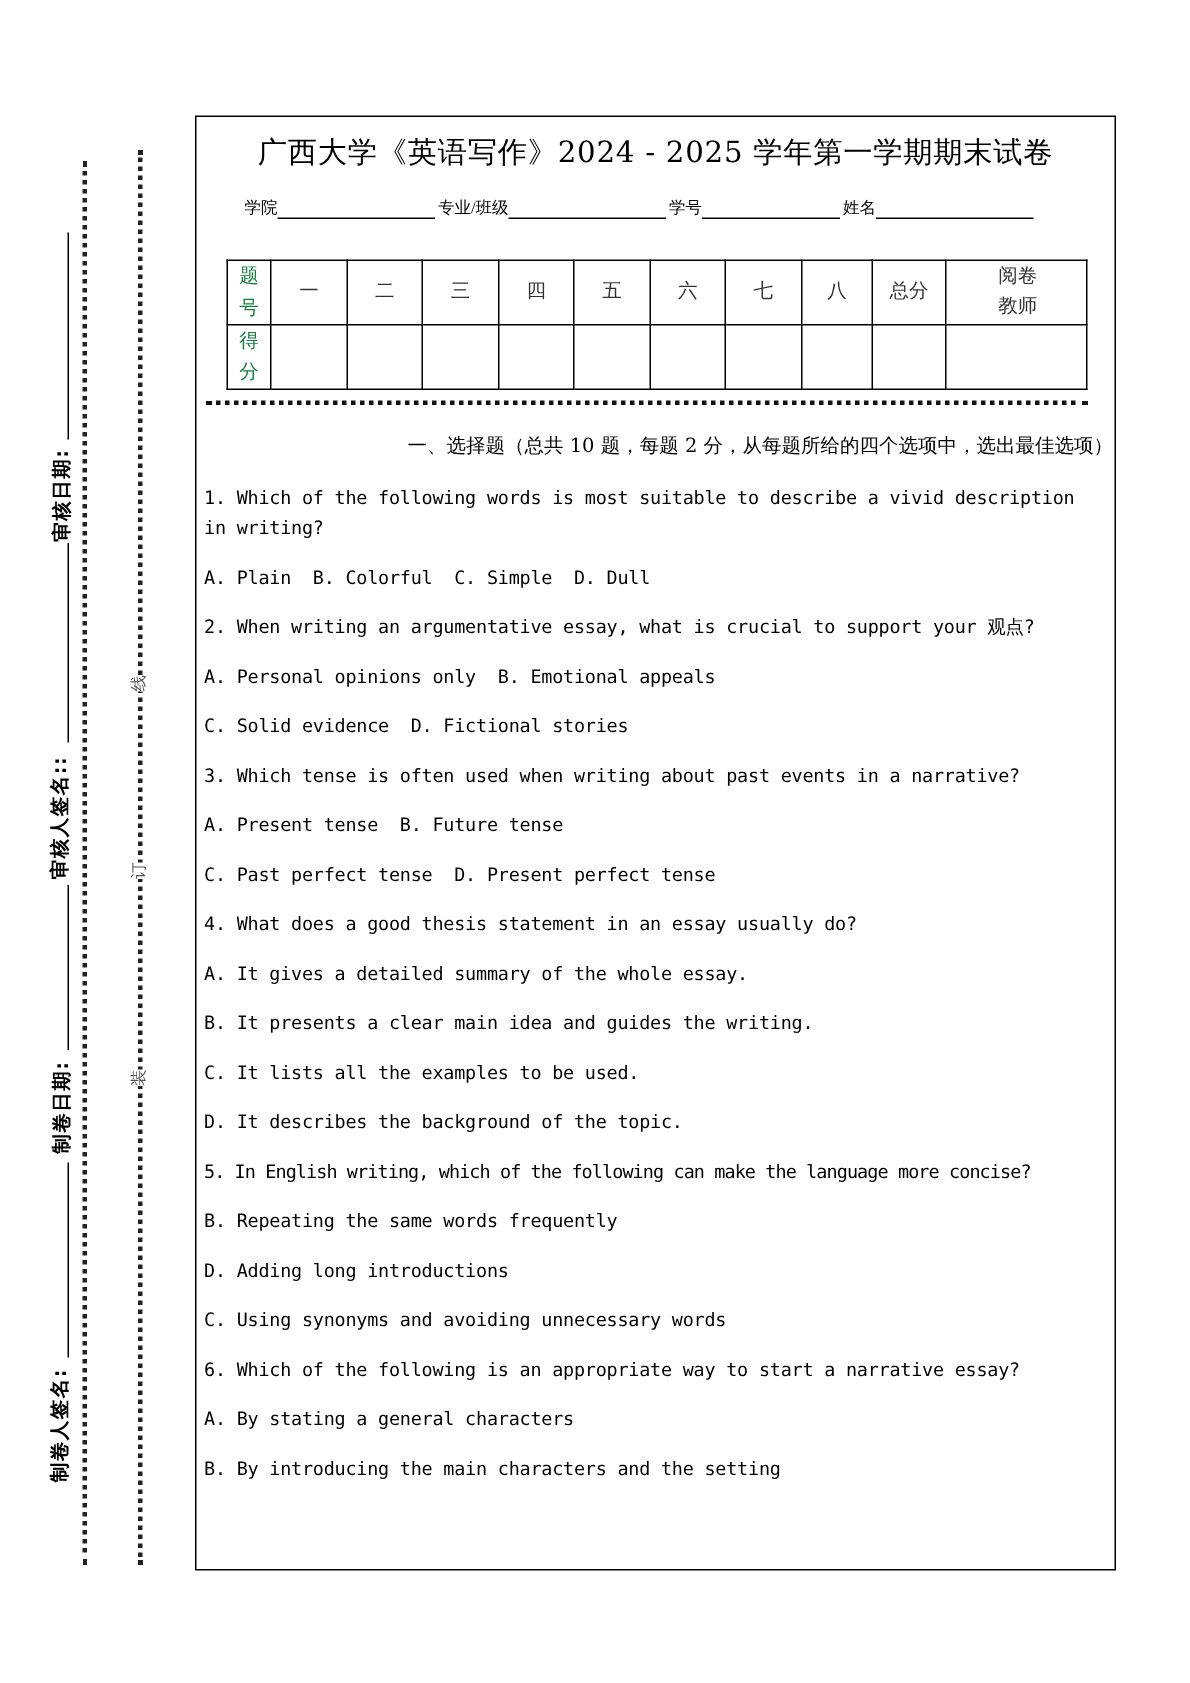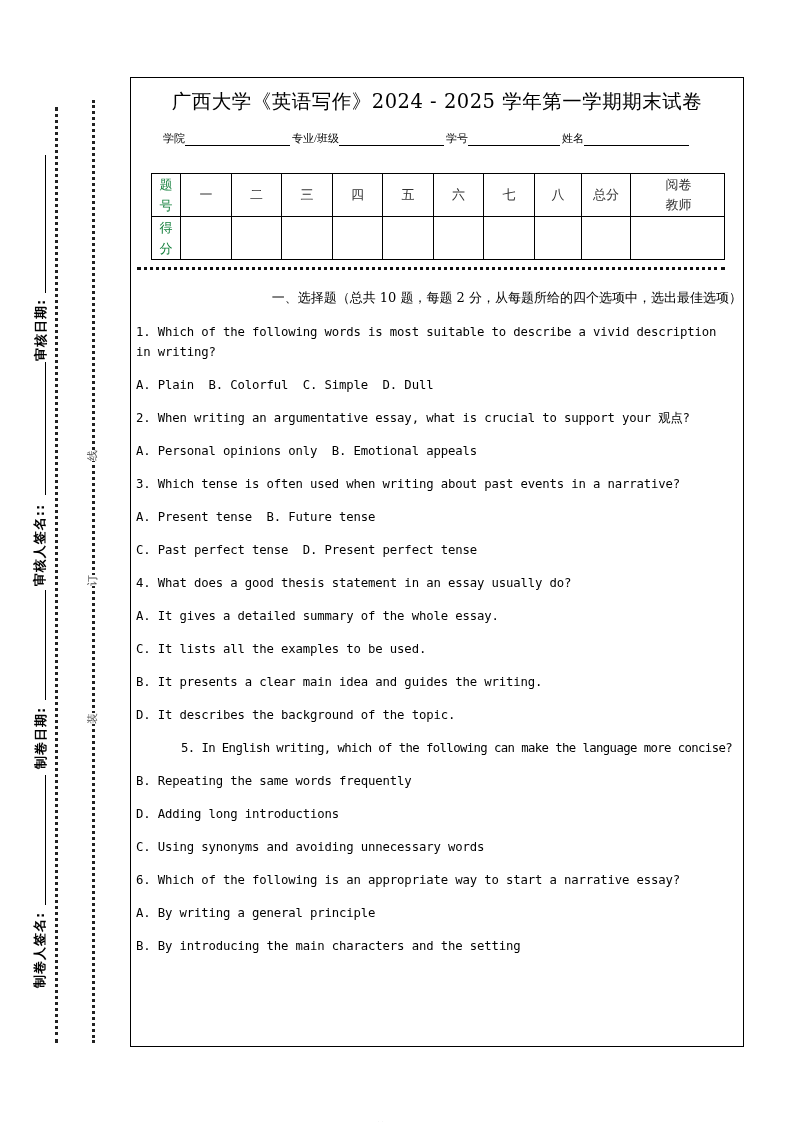--- a/index.html
+++ b/index.html
@@ -126,44 +126,45 @@
 
     <div>
       <div class="line" style="height:20px;">1. Which of the following words is most suitable to describe a vivid description</div>
       <div class="line">in writing?</div>
       <div class="line">A. Plain  B. Colorful  C. Simple  D. Dull</div>
     </div>
 
     <div>
       <div class="line">2. When writing an argumentative essay, what is crucial to support your 观点?</div>
       <div class="line">A. Personal opinions only  B. Emotional appeals</div>
+      <div class="line">C. Solid evidence  D. Fictional stories</div>
     </div>
 
     <div>
       <div class="line">3. Which tense is often used when writing about past events in a narrative?</div>
       <div class="line">A. Present tense  B. Future tense</div>
       <div class="line">C. Past perfect tense  D. Present perfect tense</div>
     </div>
 
     <div>
       <div class="line">4. What does a good thesis statement in an essay usually do?</div>
       <div class="line">A. It gives a detailed summary of the whole essay.</div>
+      <div class="line">B. It presents a clear main idea and guides the writing.</div>
       <div class="line">C. It lists all the examples to be used.</div>
-      <div class="line">B. It presents a clear main idea and guides the writing.</div>
       <div class="line">D. It describes the background of the topic.</div>
     </div>
 
     <div>
-      <div class="line" style="letter-spacing:-0.6px;margin-left:45px;">5. In English writing, which of the following can make the language more concise?</div>
+      <div class="line" style="letter-spacing:-0.6px;">5. In English writing, which of the following can make the language more concise?</div>
       <div class="line">B. Repeating the same words frequently</div>
       <div class="line">D. Adding long introductions</div>
       <div class="line">C. Using synonyms and avoiding unnecessary words</div>
     </div>
 
     <div>
       <div class="line">6. Which of the following is an appropriate way to start a narrative essay?</div>
-      <div class="line">A. By writing a general principle</div>
+      <div class="line">A. By stating a general characters</div>
       <div class="line">B. By introducing the main characters and the setting</div>
     </div>
   </div>
 </div>
 
 <div class="footer">（第 1 页 ）</div>
 
 </body></html>

